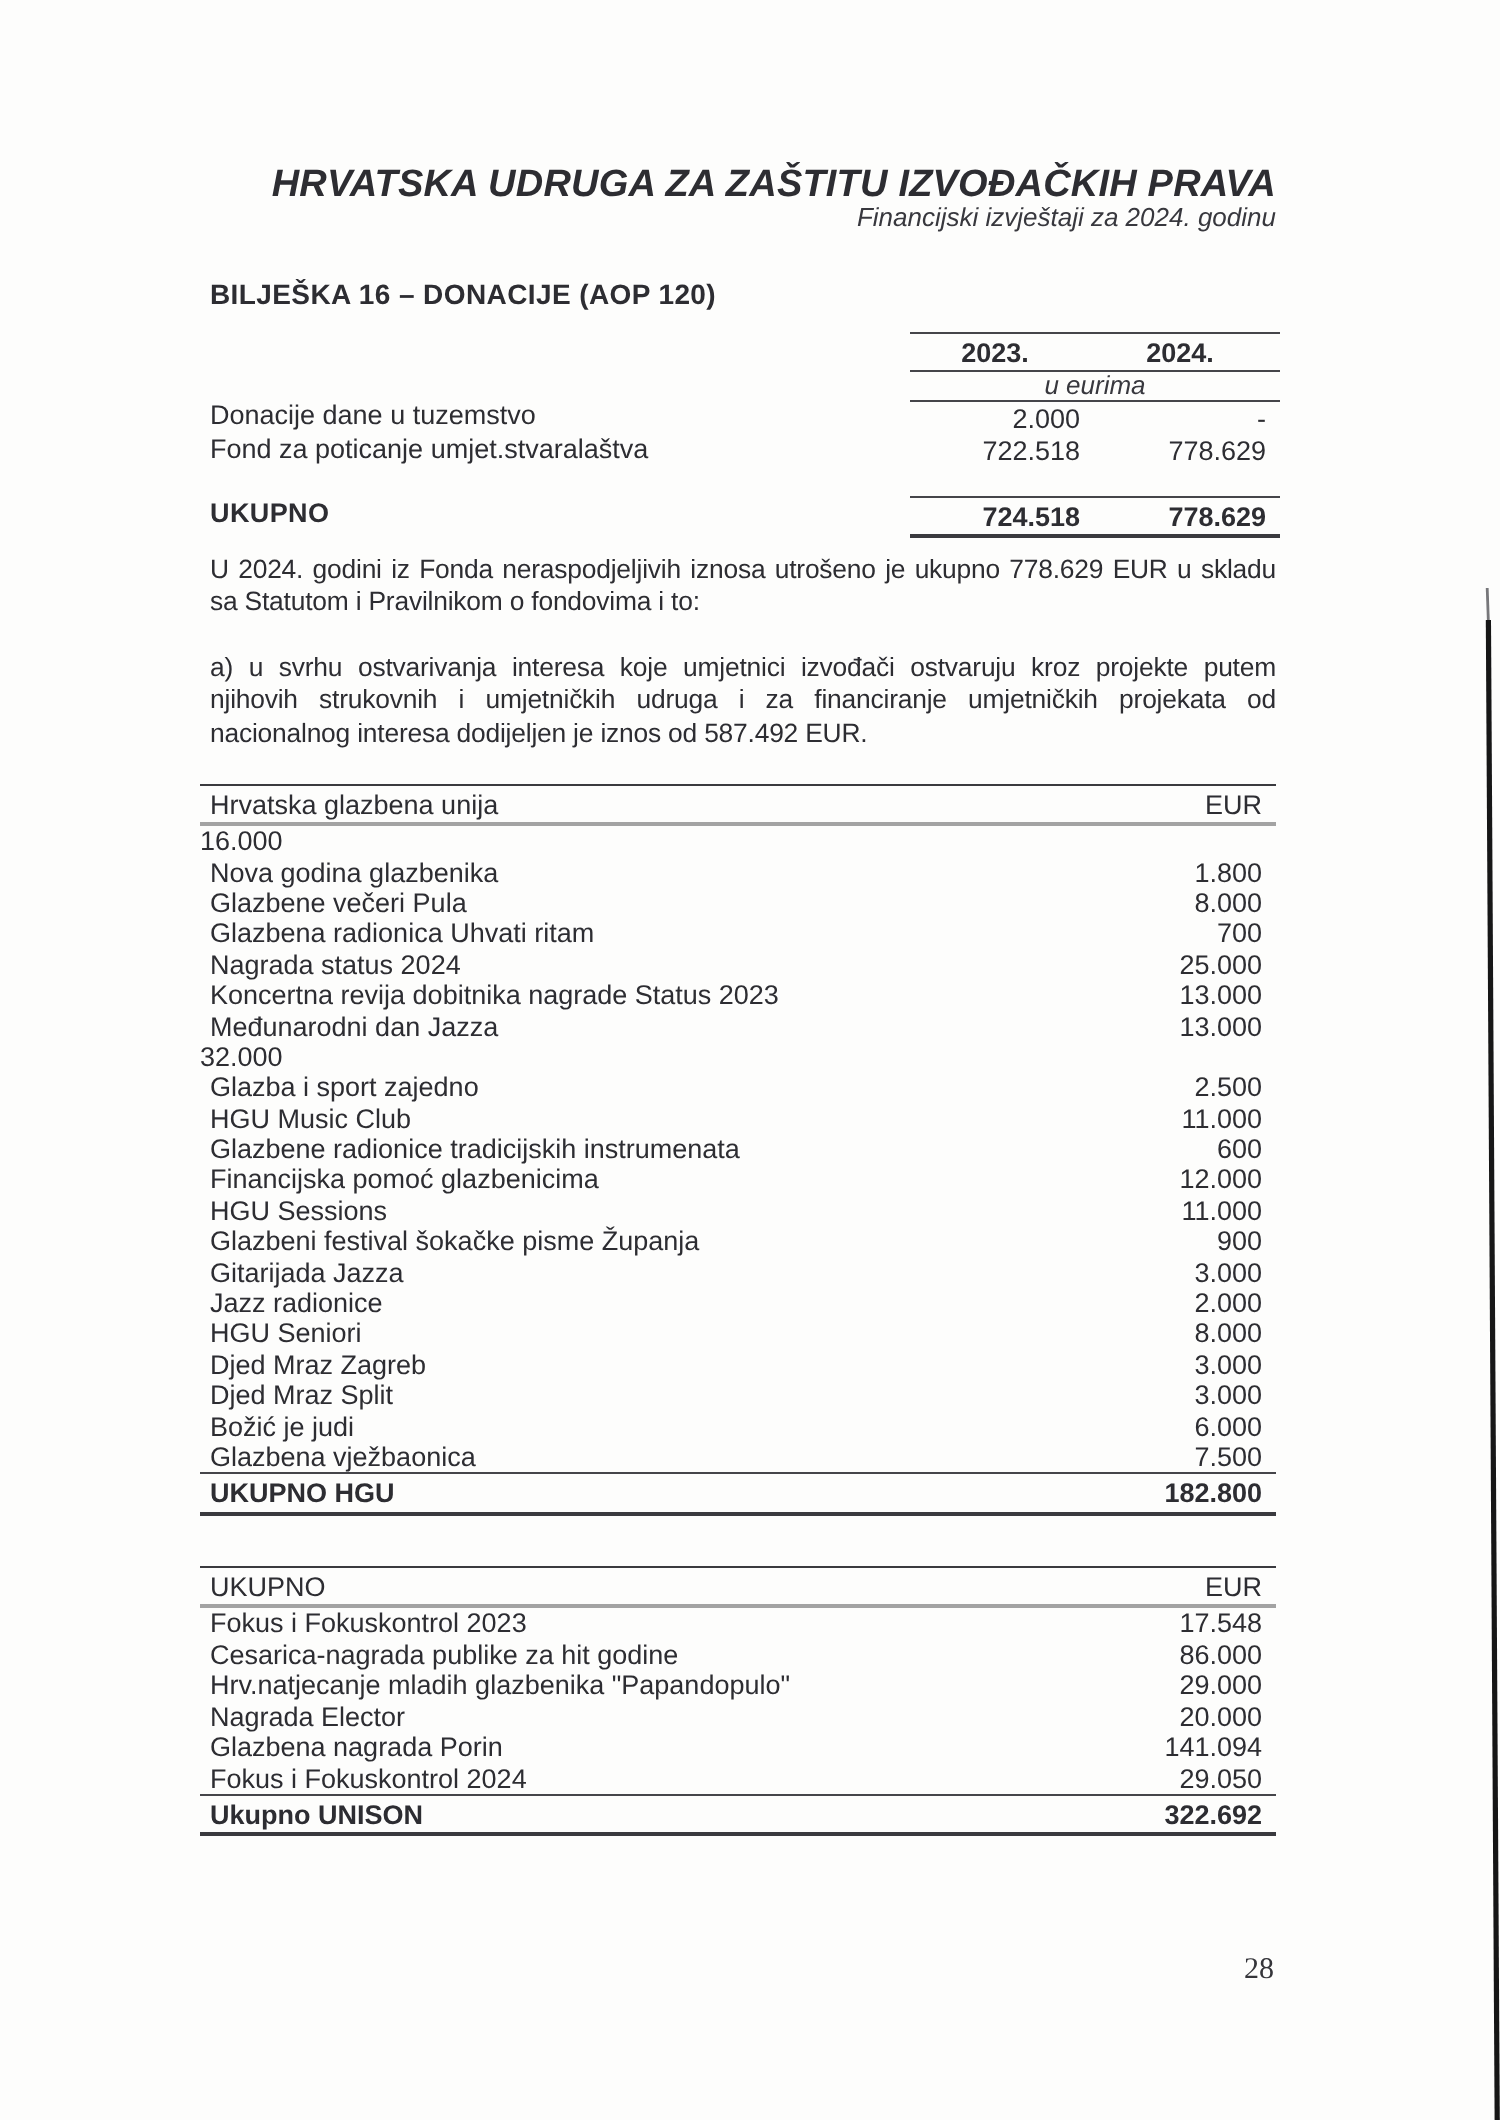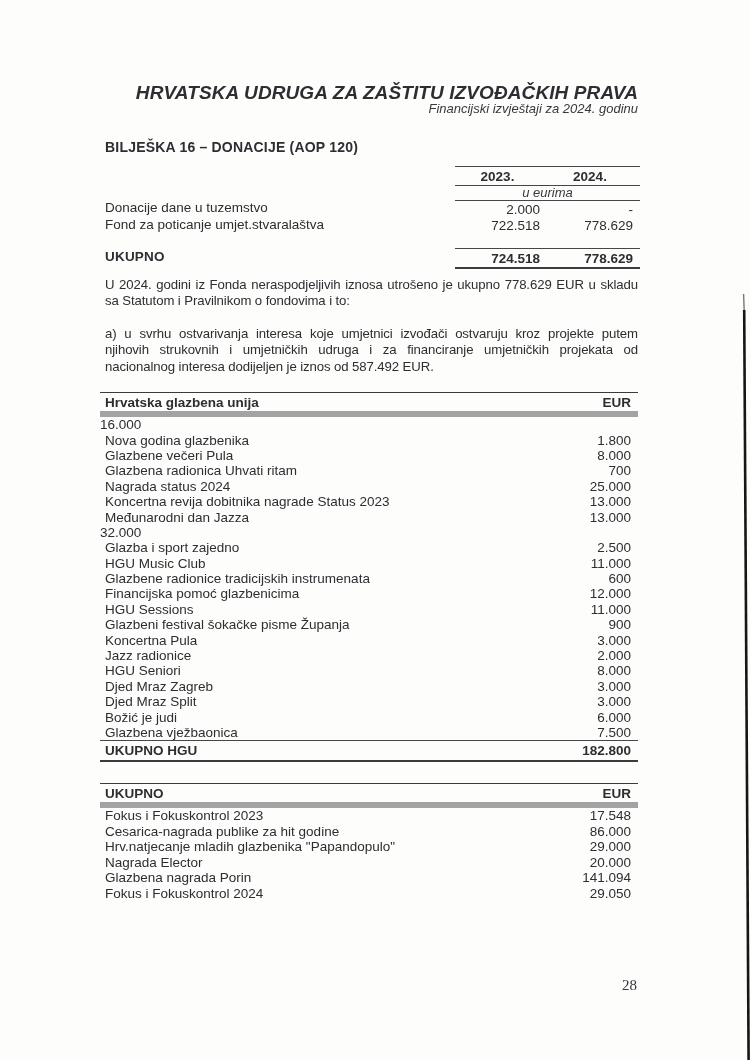--- a/index.html
+++ b/index.html
@@ -39,21 +39,21 @@
   
   .para{position:absolute;left:105px;width:533px;margin:0;text-align:justify;font-size:13.2px;line-height:16.4px;letter-spacing:-0.1px;}
   .para.p1{top:277px;}
   .para.p2{top:326px;}
 
   
   .dtable{position:absolute;left:100px;width:538px;font-size:13.5px;}
   .dtable .trow,.dtable .thead,.dtable .ttotal{display:flex;align-items:center;}
   .dtable .tname{flex:1;padding-left:5px;white-space:nowrap;}
   .dtable .tamount{text-align:right;padding-right:7px;white-space:nowrap;}
-  .dtable .thead{height:18px;border-top:1.5px solid #3a3a3f;border-bottom:6px solid #a3a3a3;font-weight:bold;}
+  .dtable .thead{height:18px;border-top:1.5px solid #3a3a3f;border-bottom:2px solid #a3a3a3;font-weight:normal;}
   .dtable .ttotal{border-top:1px solid #45454a;border-bottom:2px solid #3a3a3f;font-weight:bold;}
   .hgu{top:392px;}
   .hgu .trow{height:15.4px;}
   .hgu .ttotal{height:19px;}
   .unison{top:783px;}
   .unison .trow{height:15.5px;}
   .unison .ttotal{height:18px;}
 
   .pageno{position:absolute;left:622px;top:977px;font-family:"Liberation Serif", serif;font-size:15px;color:#35353a;}
 
@@ -152,21 +152,21 @@
         </div>
         <div class="trow">
           <span class="tname">HGU Sessions</span>
           <span class="tamount">11.000</span>
         </div>
         <div class="trow">
           <span class="tname">Glazbeni festival šokačke pisme Županja</span>
           <span class="tamount">900</span>
         </div>
         <div class="trow">
-          <span class="tname">Koncertna Pula</span>
+          <span class="tname">Gitarijada Jazza</span>
           <span class="tamount">3.000</span>
         </div>
         <div class="trow">
           <span class="tname">Jazz radionice</span>
           <span class="tamount">2.000</span>
         </div>
         <div class="trow">
           <span class="tname">HGU Seniori</span>
           <span class="tamount">8.000</span>
         </div>
@@ -217,20 +217,24 @@
         </div>
         <div class="trow">
           <span class="tname">Glazbena nagrada Porin</span>
           <span class="tamount">141.094</span>
         </div>
         <div class="trow">
           <span class="tname">Fokus i Fokuskontrol 2024</span>
           <span class="tamount">29.050</span>
         </div>
       </div>
+    <div class="ttotal">
+      <span class="tname">Ukupno UNISON</span>
+      <span class="tamount">322.692</span>
+    </div>
   </div>
 
   <div class="pageno">28</div>
 
   <svg class="scan-line" width="750" height="1060">
     <line x1="743.6" y1="294" x2="744.3" y2="314" stroke="#77777a" stroke-width="1.4"></line>
     <line x1="744.2" y1="310" x2="748.6" y2="1060" stroke="#161616" stroke-width="2.6"></line>
   </svg>
 
 </div>

